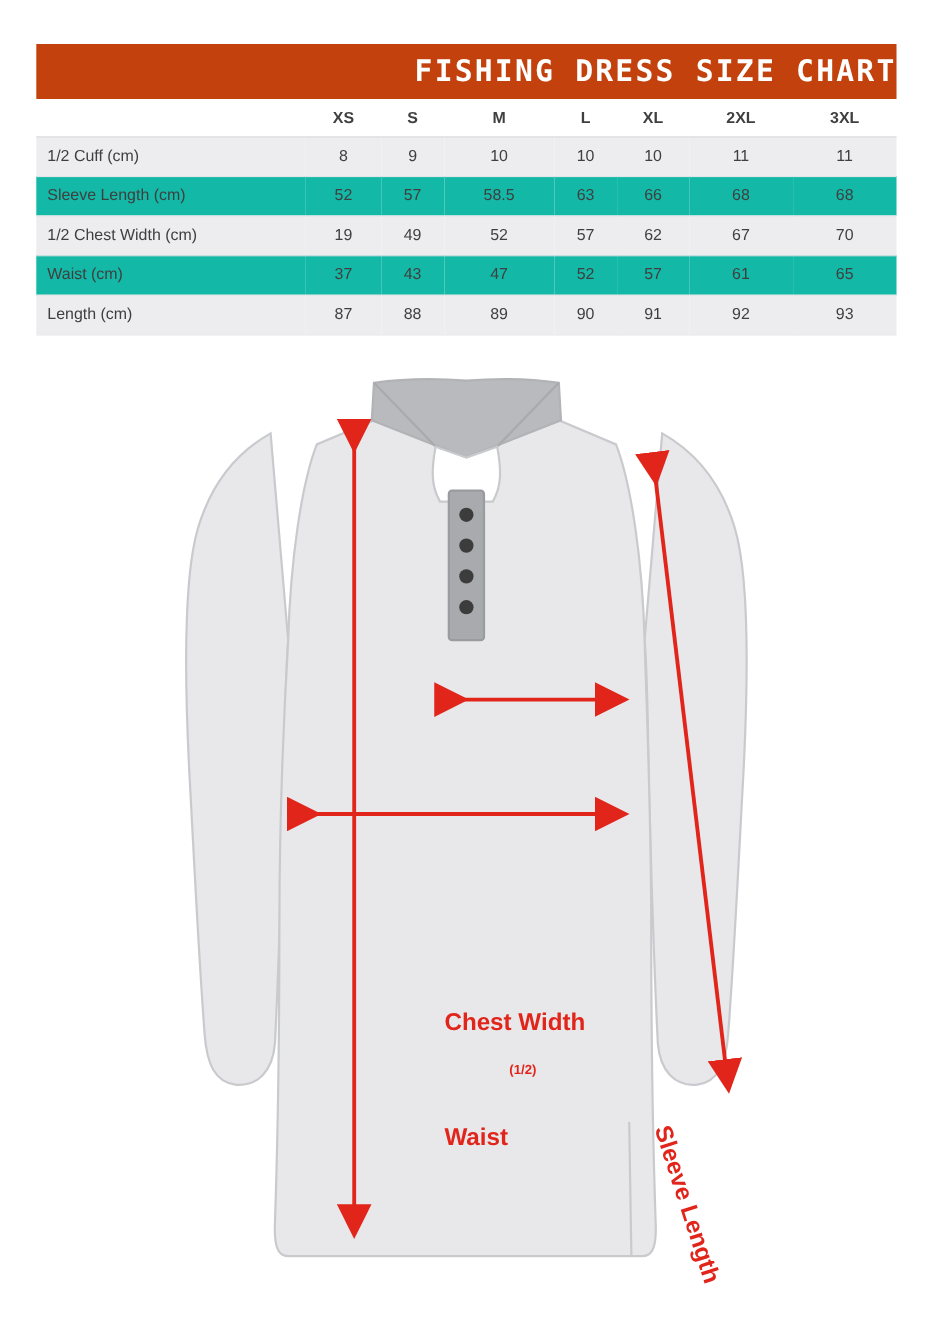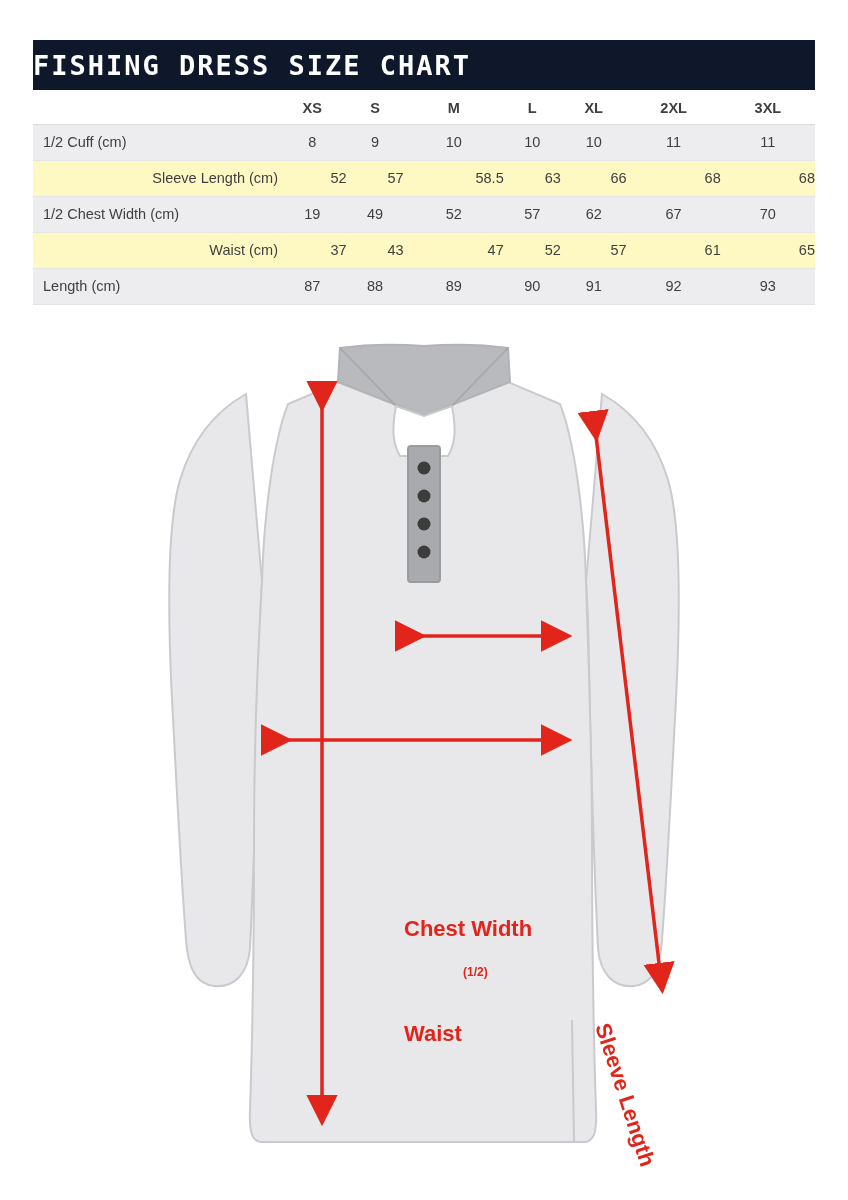--- a/index.html
+++ b/index.html
@@ -17,24 +17,24 @@
     overflow: hidden;
   }
 
   
   .banner {
     position: absolute;
     left: 33px;
     top: 40px;
     width: 782px;
     height: 50px;
-    background: #0f172a;
+    background: #c2410c;
     display: flex;
     align-items: center;
-    justify-content: flex-start;
+    justify-content: flex-end;
   }
   .banner-title {
     font-family: "DejaVu Sans Mono", monospace;
     font-weight: bold;
     font-size: 27px;
     letter-spacing: 2px;
     color: #ffffff;
     white-space: nowrap;
   }
 
@@ -72,22 +72,21 @@
     margin-top: 20px;
   }
   .size-table td.val {
     text-align: center;
     font-size: 14.5px;
   }
   .size-table tbody tr.odd td {
     background: #ededef;
   }
   .size-table tbody tr.even td {
-    background: #fef9c3;
-    text-align: right;
+    background: #14b8a6;
   }
   .size-table tbody tr td {
     border-bottom: 1px solid #e4e5e6;
   }
 
   
   .illustration {
     position: absolute;
     left: 0;
     top: 320px;

